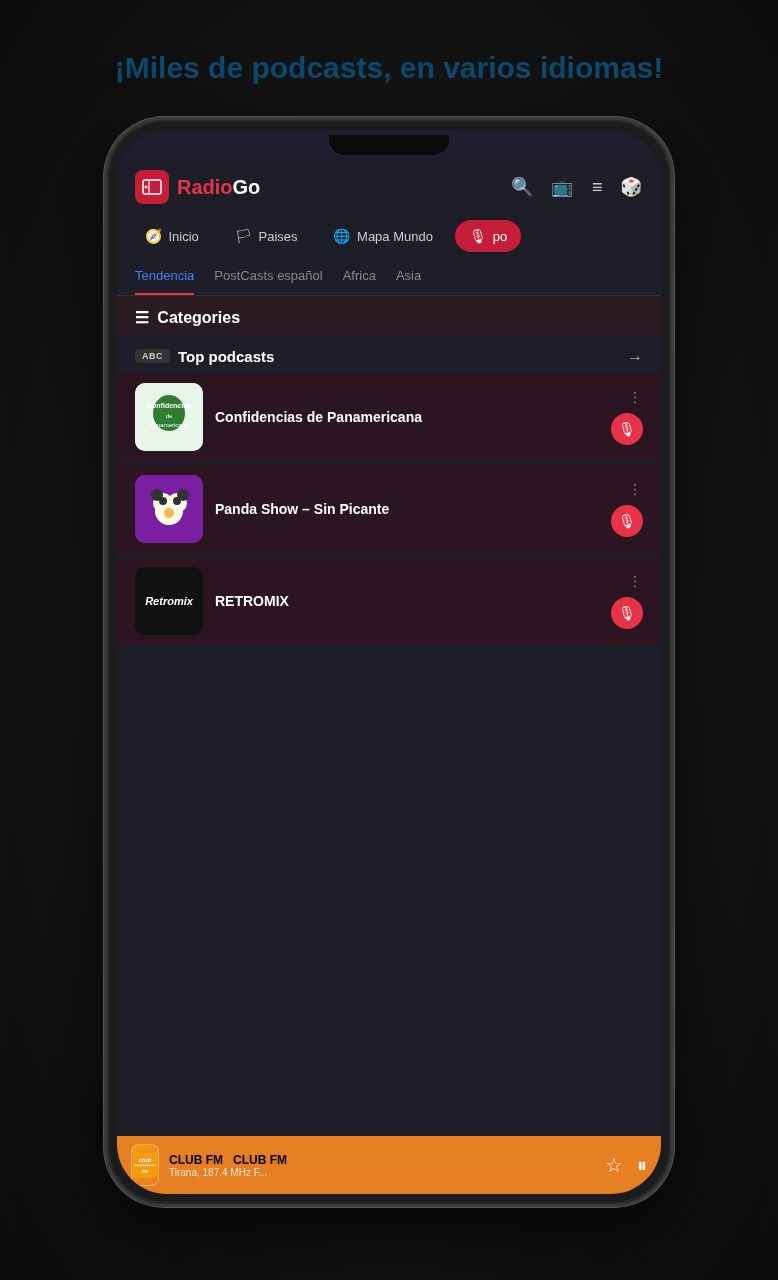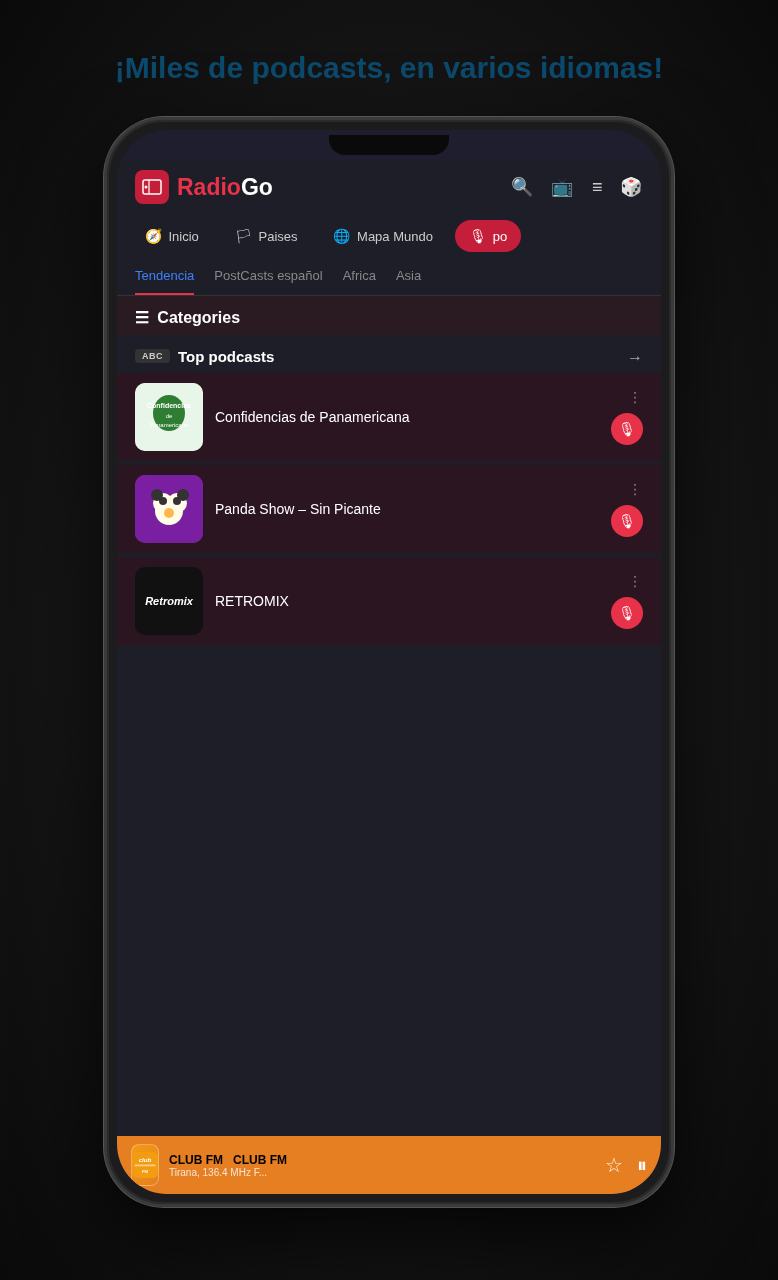--- a/index.html
+++ b/index.html
@@ -103,21 +103,21 @@
       display: flex;
       align-items: center;
       justify-content: center;
       color: white;
       font-size: 16px;
       font-weight: bold;
     }
 
     .logo-text {
       color: white;
-      font-size: 23px;
+      font-size: 20px;
       font-weight: 800;
     }
 
     .logo-text span {
       color: #e8324a;
     }
 
     .header-icons {
       display: flex;
       align-items: center;
@@ -283,21 +283,21 @@
       position: relative;
     }
 
     .podcast-info {
       flex: 1;
     }
 
     .podcast-name {
       color: white;
       font-size: 14px;
-      font-weight: 400;
+      font-weight: 700;
       line-height: 1.3;
     }
 
     .podcast-actions {
       display: flex;
       flex-direction: column;
       align-items: flex-end;
       gap: 8px;
     }
 
@@ -559,21 +559,21 @@
             <rect width="42" height="42" rx="8" fill="#f39c12"></rect>
             <text x="21" y="16" text-anchor="middle" font-size="10" font-weight="900" font-style="italic" fill="white">club</text>
             <rect x="4" y="20" width="34" height="3" fill="white" opacity="0.5" rx="1"></rect>
             <text x="21" y="34" text-anchor="middle" font-size="7" fill="white" opacity="0.9">FM</text>
           </svg>
         </div>
         <div class="player-info">
           <div class="player-title">
             <span>CLUB FM</span> &nbsp; <span>CLUB FM</span>
           </div>
-          <div class="player-subtitle">Tirana, 136.4 MHz F...</div>
+          <div class="player-subtitle">Tirana, 187.4 MHz F...</div>
         </div>
         <div class="player-controls">
           <span class="player-star">☆</span>
           <span class="player-play">⏸</span>
         </div>
       </div>
 
     </div>
   </div>
 </div>

